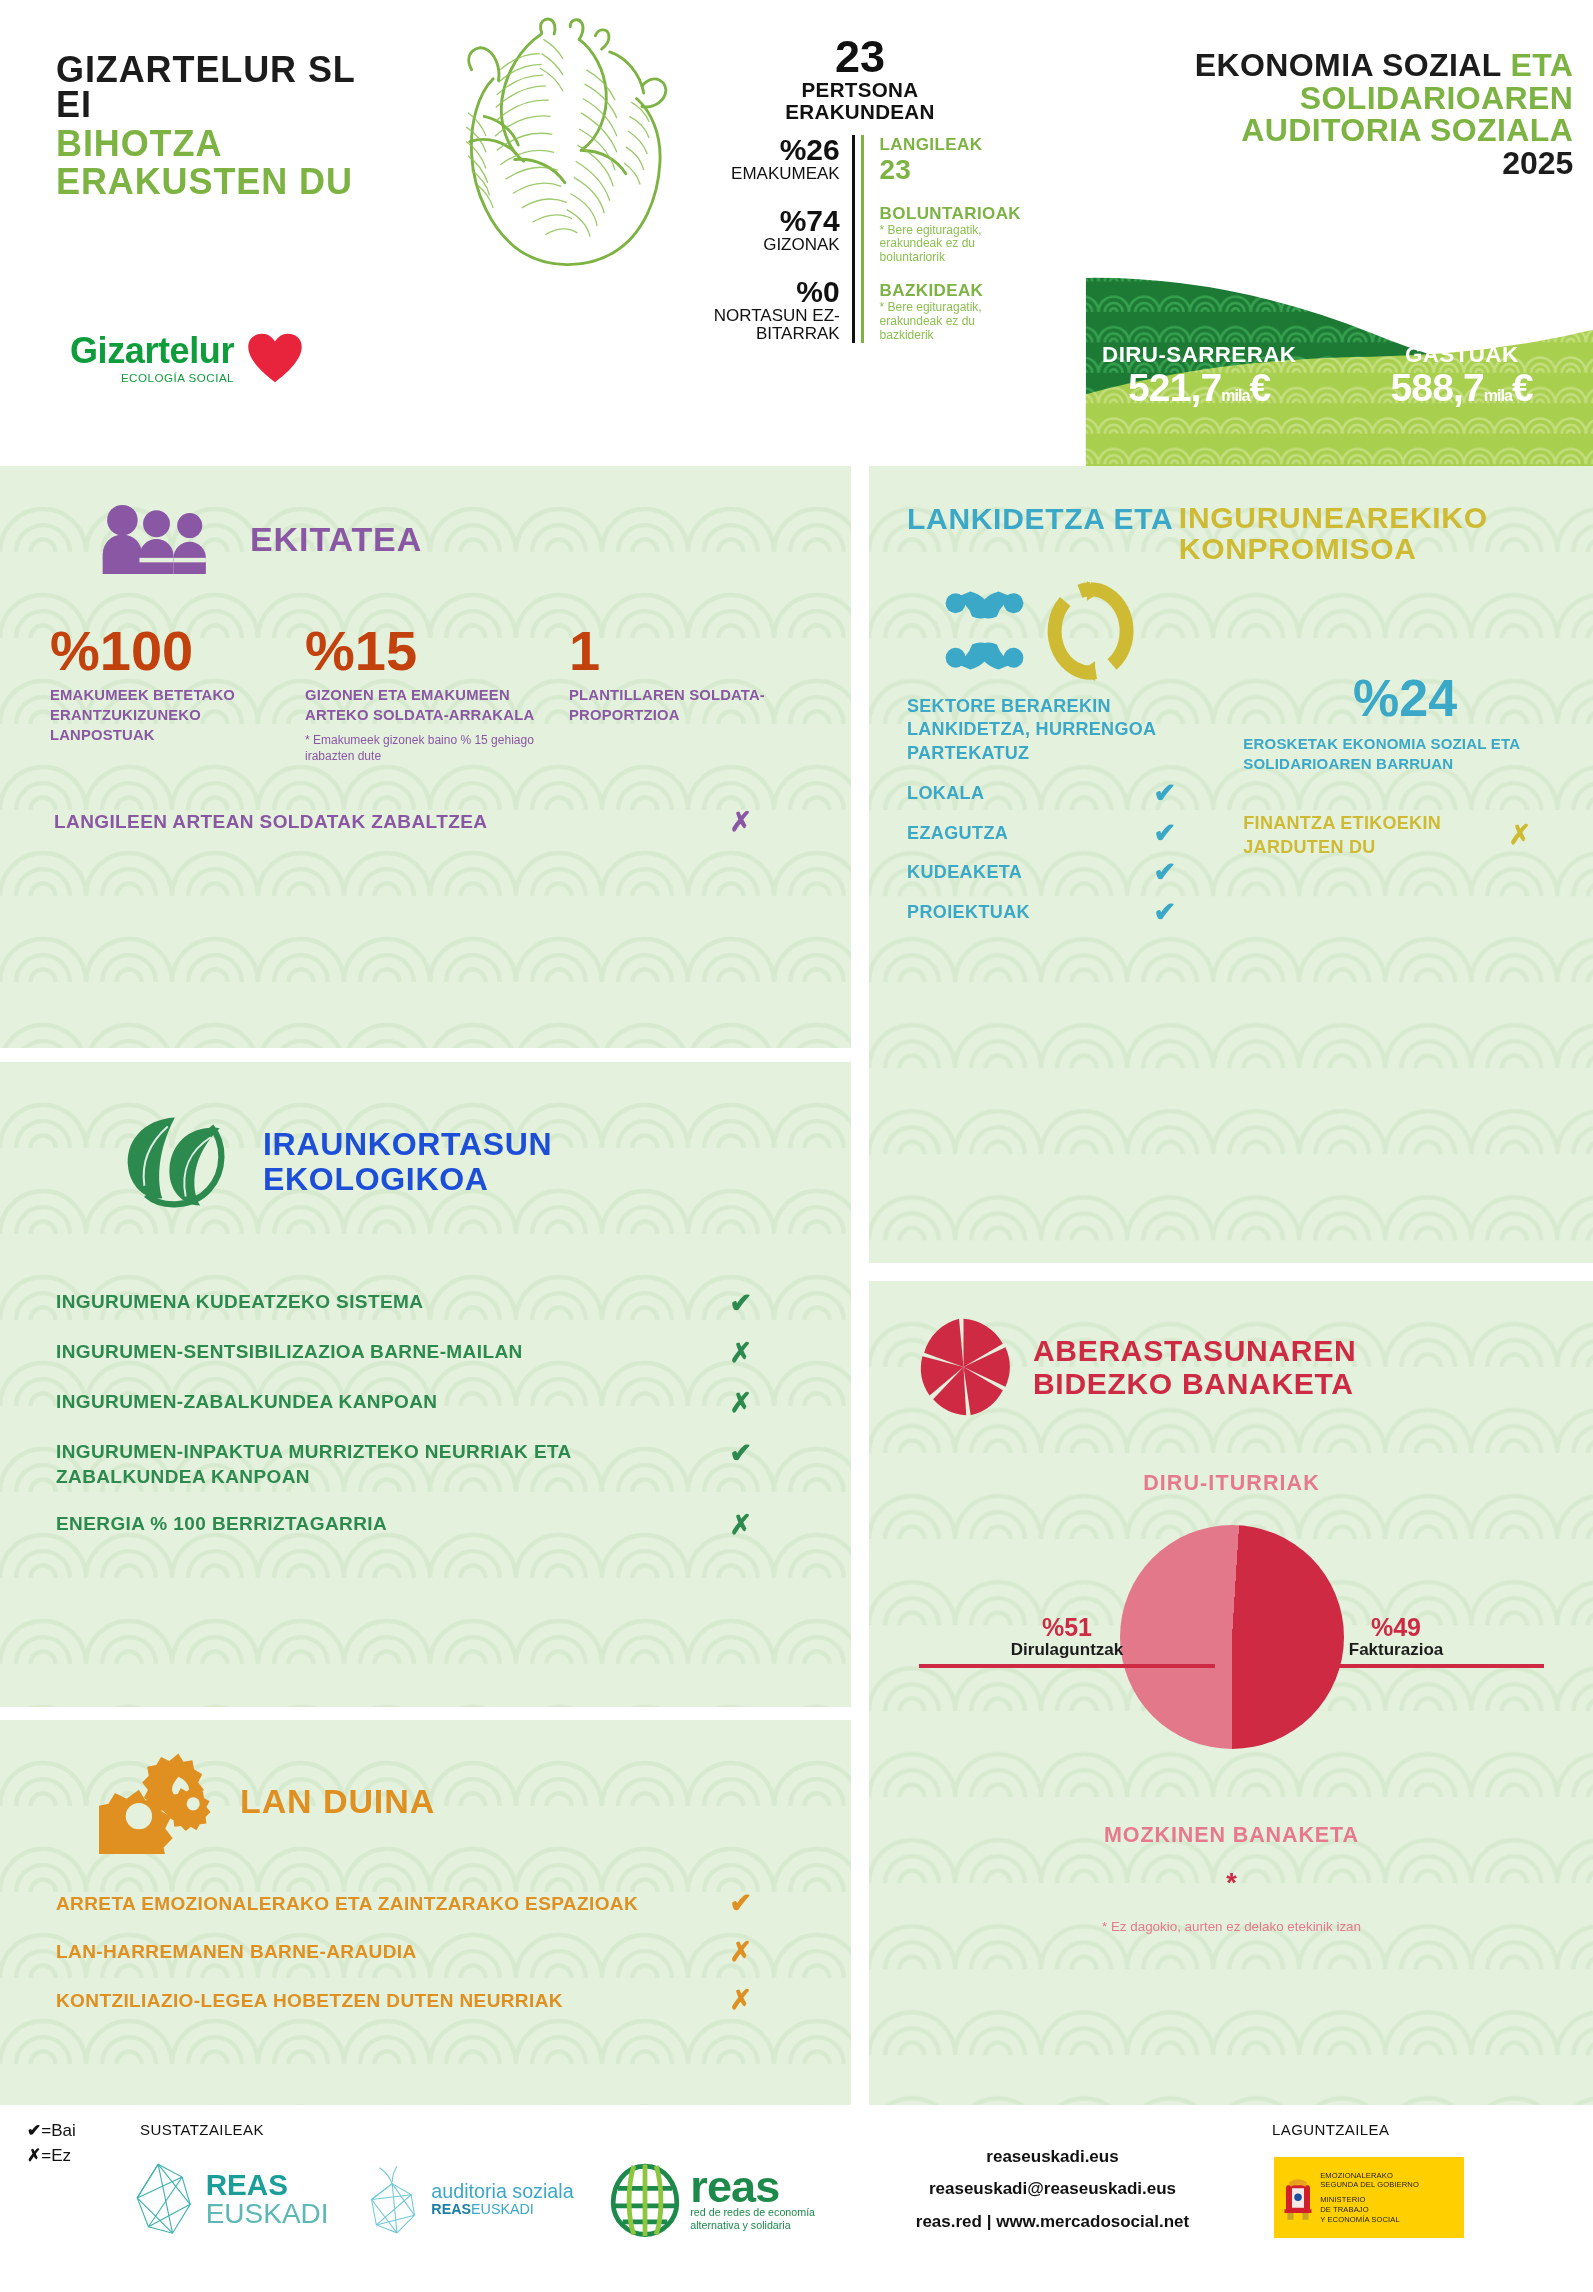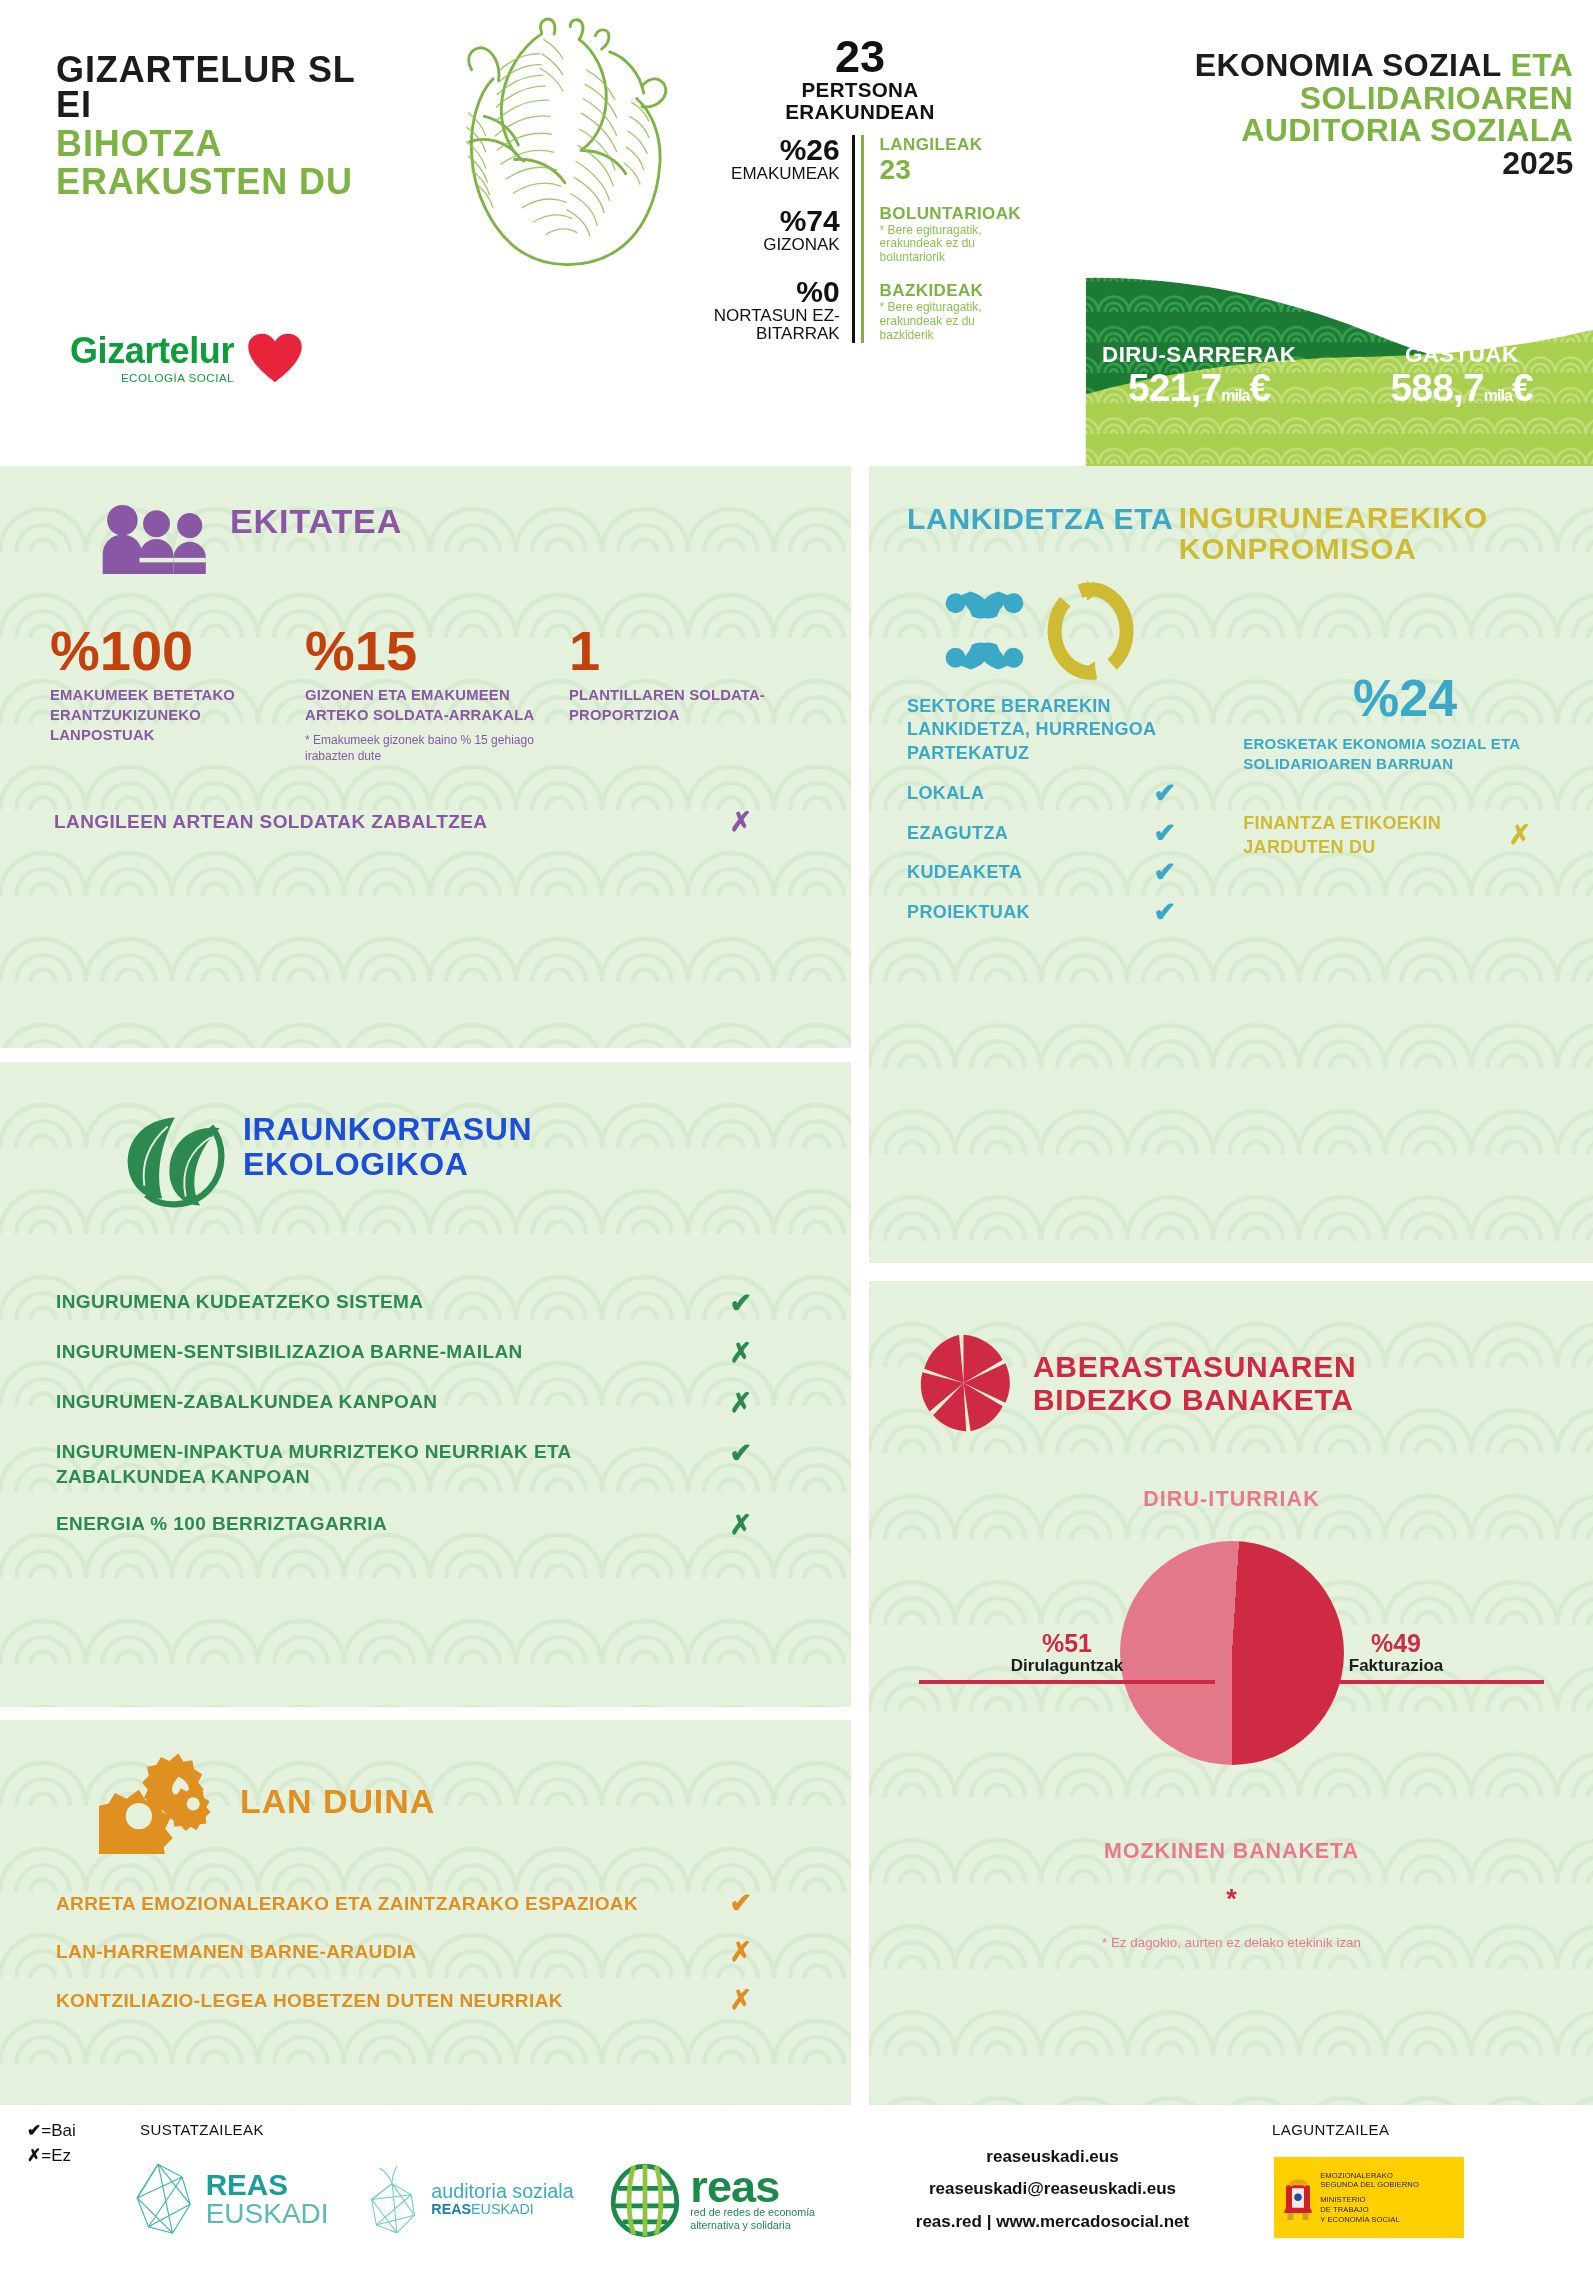--- a/index.html
+++ b/index.html
@@ -66,21 +66,21 @@
   .card { position:absolute; background:#e3f1dd; overflow:hidden; }
   .card .patt { position:absolute; inset:0; opacity:0.55; }
   .card .inner { position:relative; z-index:2; }
 
   .c-ekitatea     { left:0;    top:0;    width:851px; height:582px; }
   .c-lankidetza   { left:869px; top:0;   width:725px; height:797px; }
   .c-iraunkor     { left:0;    top:596px;width:851px; height:645px; }
   .c-aberas       { left:869px; top:815px;width:725px; height:824px;}
   .c-landuina     { left:0;    top:1254px;width:851px; height:385px;}
 
-  .sec-head { display:flex; gap:16px; }
+  .sec-head { display:flex; align-items:center; gap:36px; }
   .sec-title { font-size:34px; font-weight:bold; letter-spacing:0.9px; line-height:1.0; }
 
   .purple { color:#8a57a5; }
   .blue   { color:#3ba8c8; }
   .gold   { color:#cfbb33; }
   .dgreen { color:#2d8a4e; }
   .orange { color:#e09020; }
 
   
   .ek-head { padding:38px 0 0 99px; }
@@ -126,21 +126,21 @@
 
   
   .ld-head { padding:27px 8px 0 99px; display:flex; align-items:center; gap:25px;}
   .gears-icon { width:116px; height:107px;}
   .ld-list { padding:36px 0 0 0; }
   .ld-item { display:flex; align-items:center; justify-content:space-between;
              padding:0 99px 0 56px; margin-bottom:21.5px;}
   .ld-lbl { font-size:19px; font-weight:bold; color:#e09020; letter-spacing:0.4px;}
 
   
-  .ab-head { padding:52px 0 0 48px; display:flex; align-items:center; gap:23px;}
+  .ab-head { padding:36px 0 0 48px; display:flex; align-items:center; gap:23px;}
   .pie-icon { width:93px; height:100px; }
   .ab-title { font-size:30px; font-weight:bold; color:#cf2a44; line-height:1.1; letter-spacing:0.7px;}
   .ab-sub { text-align:center; font-size:21.5px; font-weight:bold; color:#e8798c; letter-spacing:1.1px; margin-top:54px;}
   .pie-wrap { position:relative; width:725px; height:260px; margin-top:29px;}
   .pie { position:absolute; left:50%; top:0; transform:translateX(-50%); width:224px; height:224px; border-radius:50%;
          background: conic-gradient(from 180deg, #e4788b 0deg 183.6deg, #cf2a44 183.6deg 360deg); }
   .pie-lbl { position:absolute; text-align:center; }
   .pie-lbl .p { font-size:25px; font-weight:bold; color:#cf2a44; line-height:1;}
   .pie-lbl .n { font-size:17px; font-weight:bold; color:#1c1c1c; line-height:1.2;}
   .pie-lbl .bar { height:4.5px; background:#cf2a44; margin-top:3.6px;}

